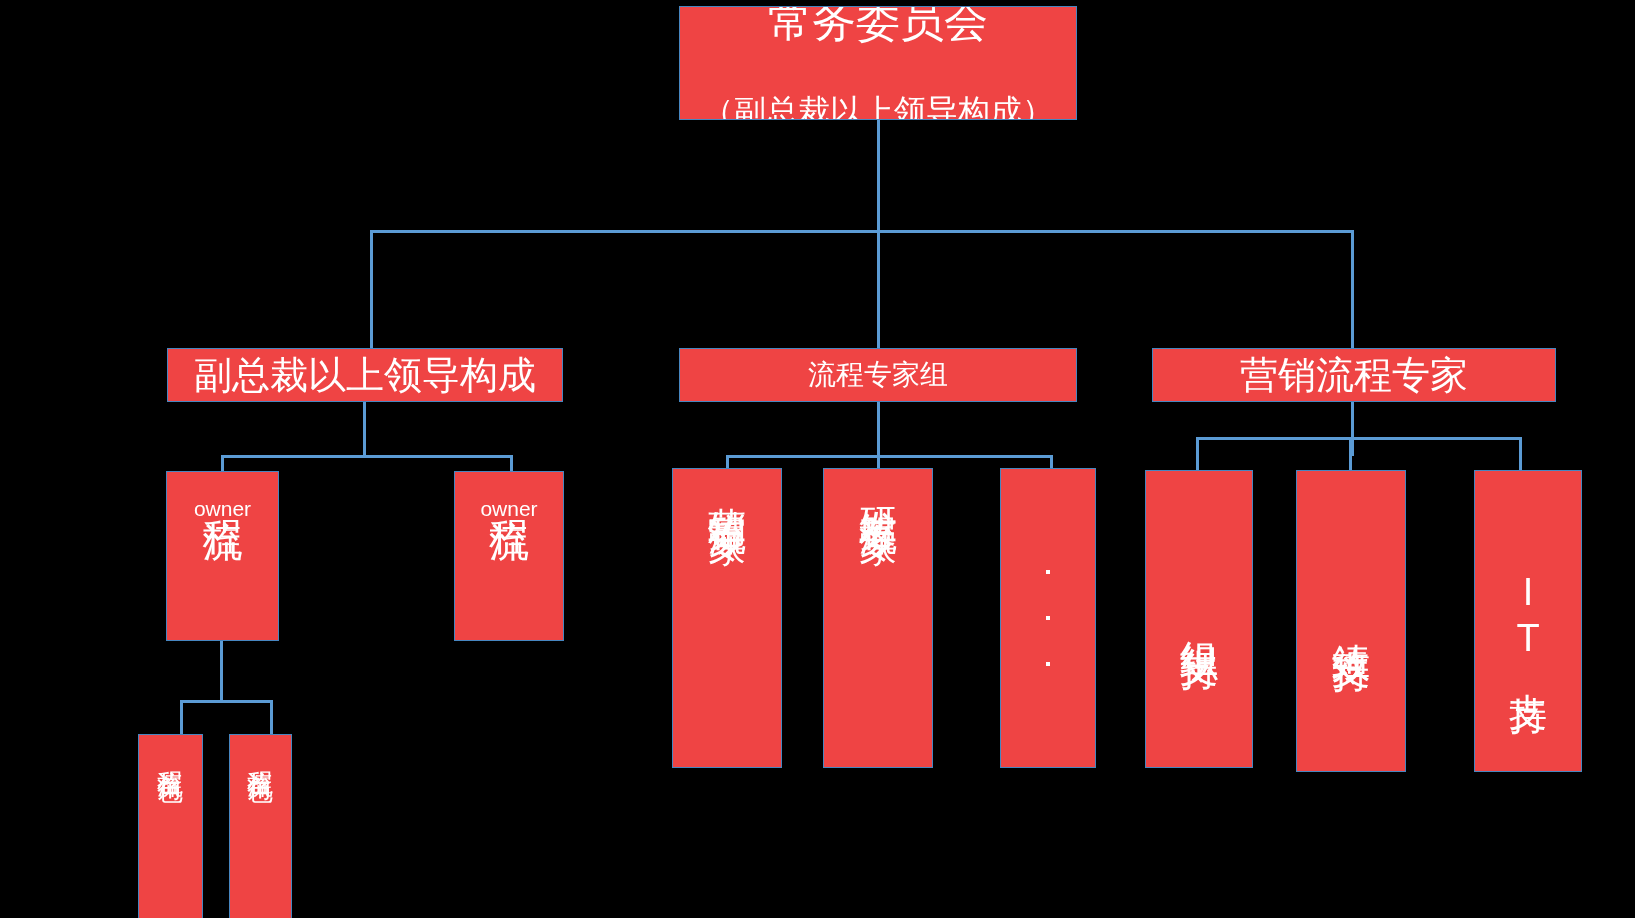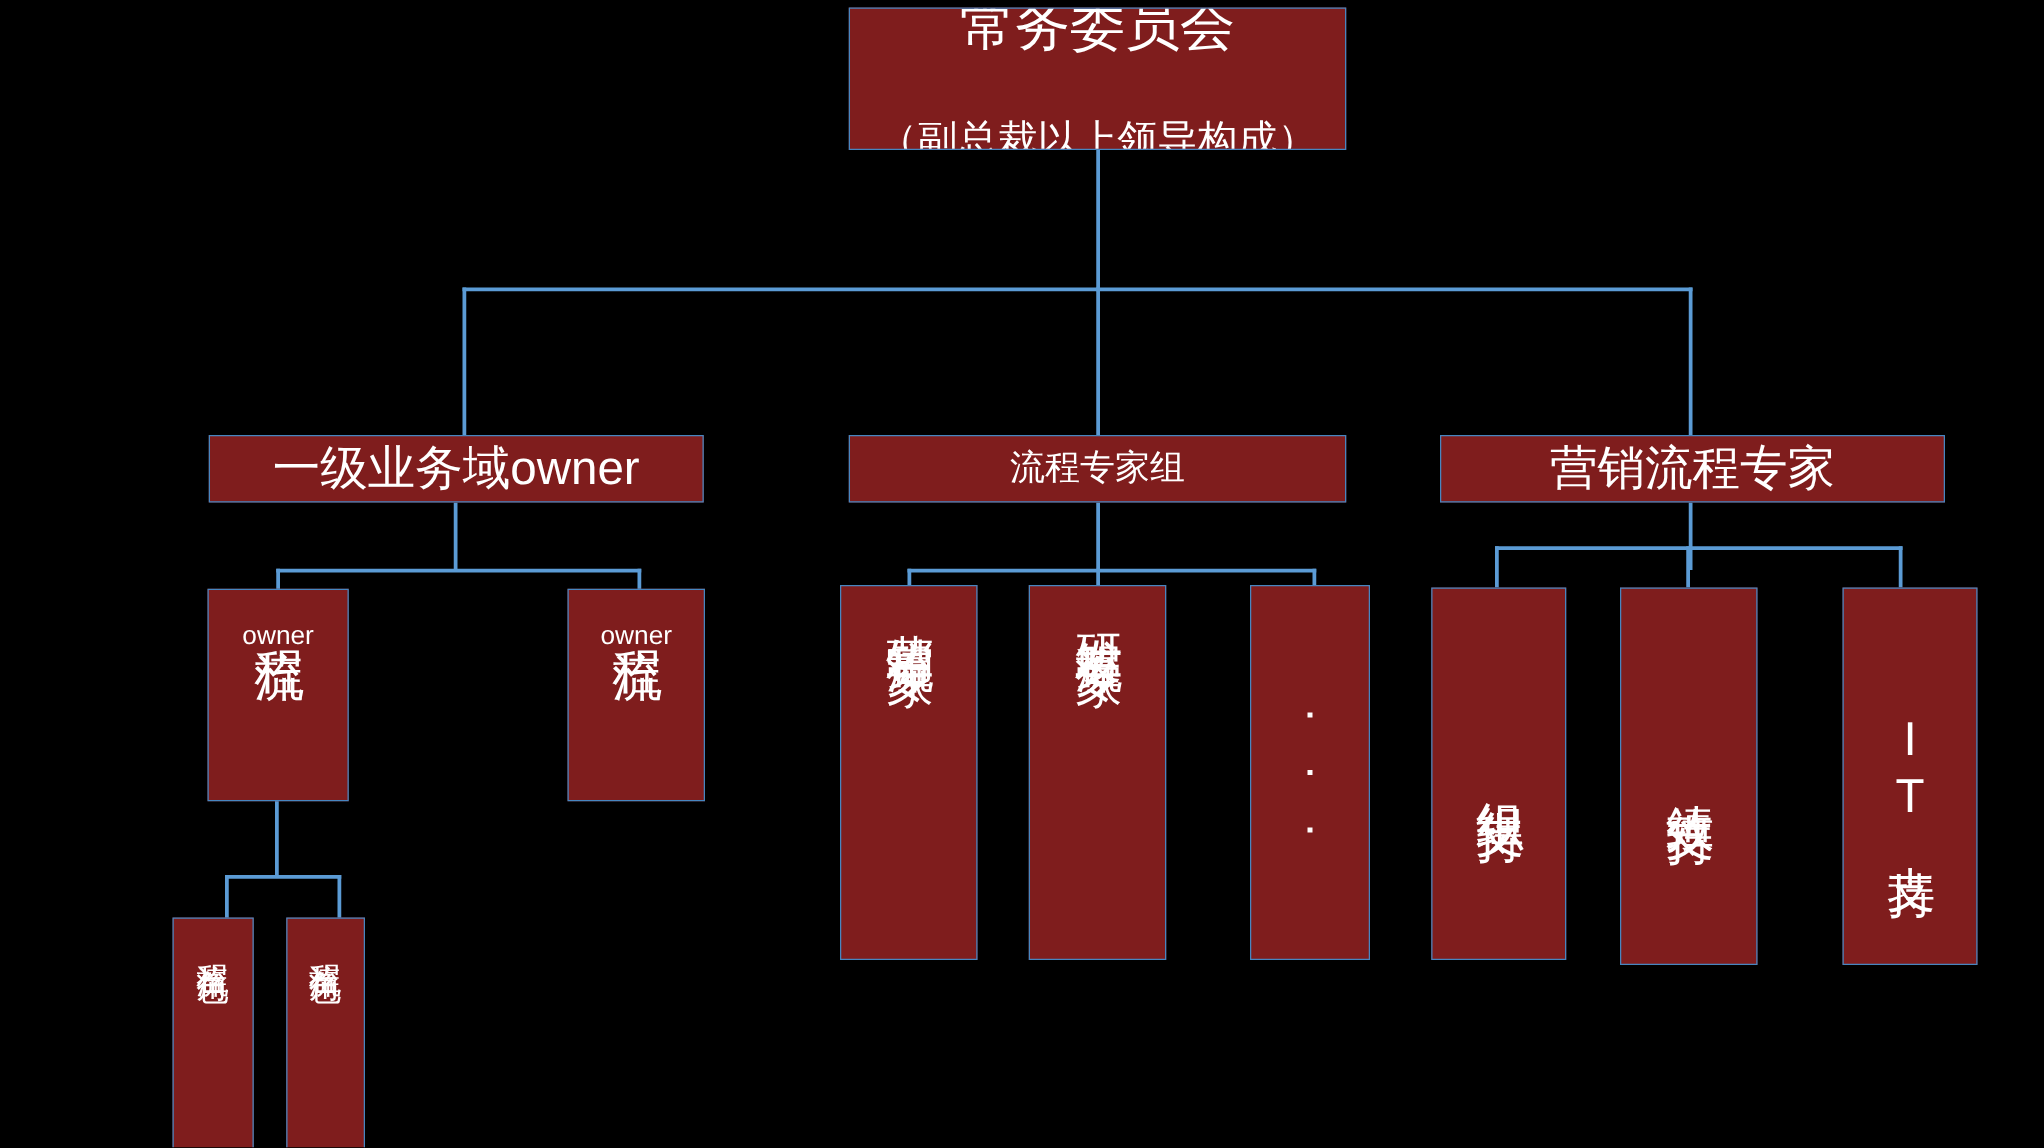--- a/index.html
+++ b/index.html
@@ -12,21 +12,21 @@
   }
   #canvas {
     position: relative;
     width: 1635px;
     height: 918px;
     background: #000000;
     overflow: hidden;
   }
   .node {
     position: absolute;
-    background: #7f1d1d;
+    background: #ef4444;
     border: 1px solid #4786C0;
     box-sizing: border-box;
     color: #FFFFFF;
     display: flex;
     flex-direction: column;
     align-items: center;
     justify-content: center;
     text-align: center;
     line-height: 1.12;
     overflow: hidden;
@@ -109,21 +109,21 @@
   <div class="line v" style="left:1196px; top:437px; width:3px; height:33px;"></div>
   <div class="line v" style="left:1349px; top:437px; width:3px; height:33px;"></div>
   <div class="line v" style="left:1519px; top:437px; width:3px; height:33px;"></div>
 
   <div class="node" style="left:679px; top:6px; width:398px; height:114px;">
     <span class="title-main" style="font-size:44px;">常务委员会</span>
     <span class="title-sub" style="font-size:32px;">（副总裁以上领导构成）</span>
   </div>
 
   <div class="node" style="left:167px; top:348px; width:396px; height:54px;">
-    <span class="title-main" style="font-size:38px;">一级业务域owner</span>
+    <span class="title-main" style="font-size:38px;">副总裁以上领导构成</span>
   </div>
 
   <div class="node" style="left:679px; top:348px; width:398px; height:54px;">
     <span class="title-main" style="font-size:28px;font-family:Liberation Serif, serif;">流程专家组</span>
   </div>
 
   <div class="node" style="left:1152px; top:348px; width:404px; height:54px;">
     <span class="title-main" style="font-size:38px;">营销流程专家</span>
   </div>
 

